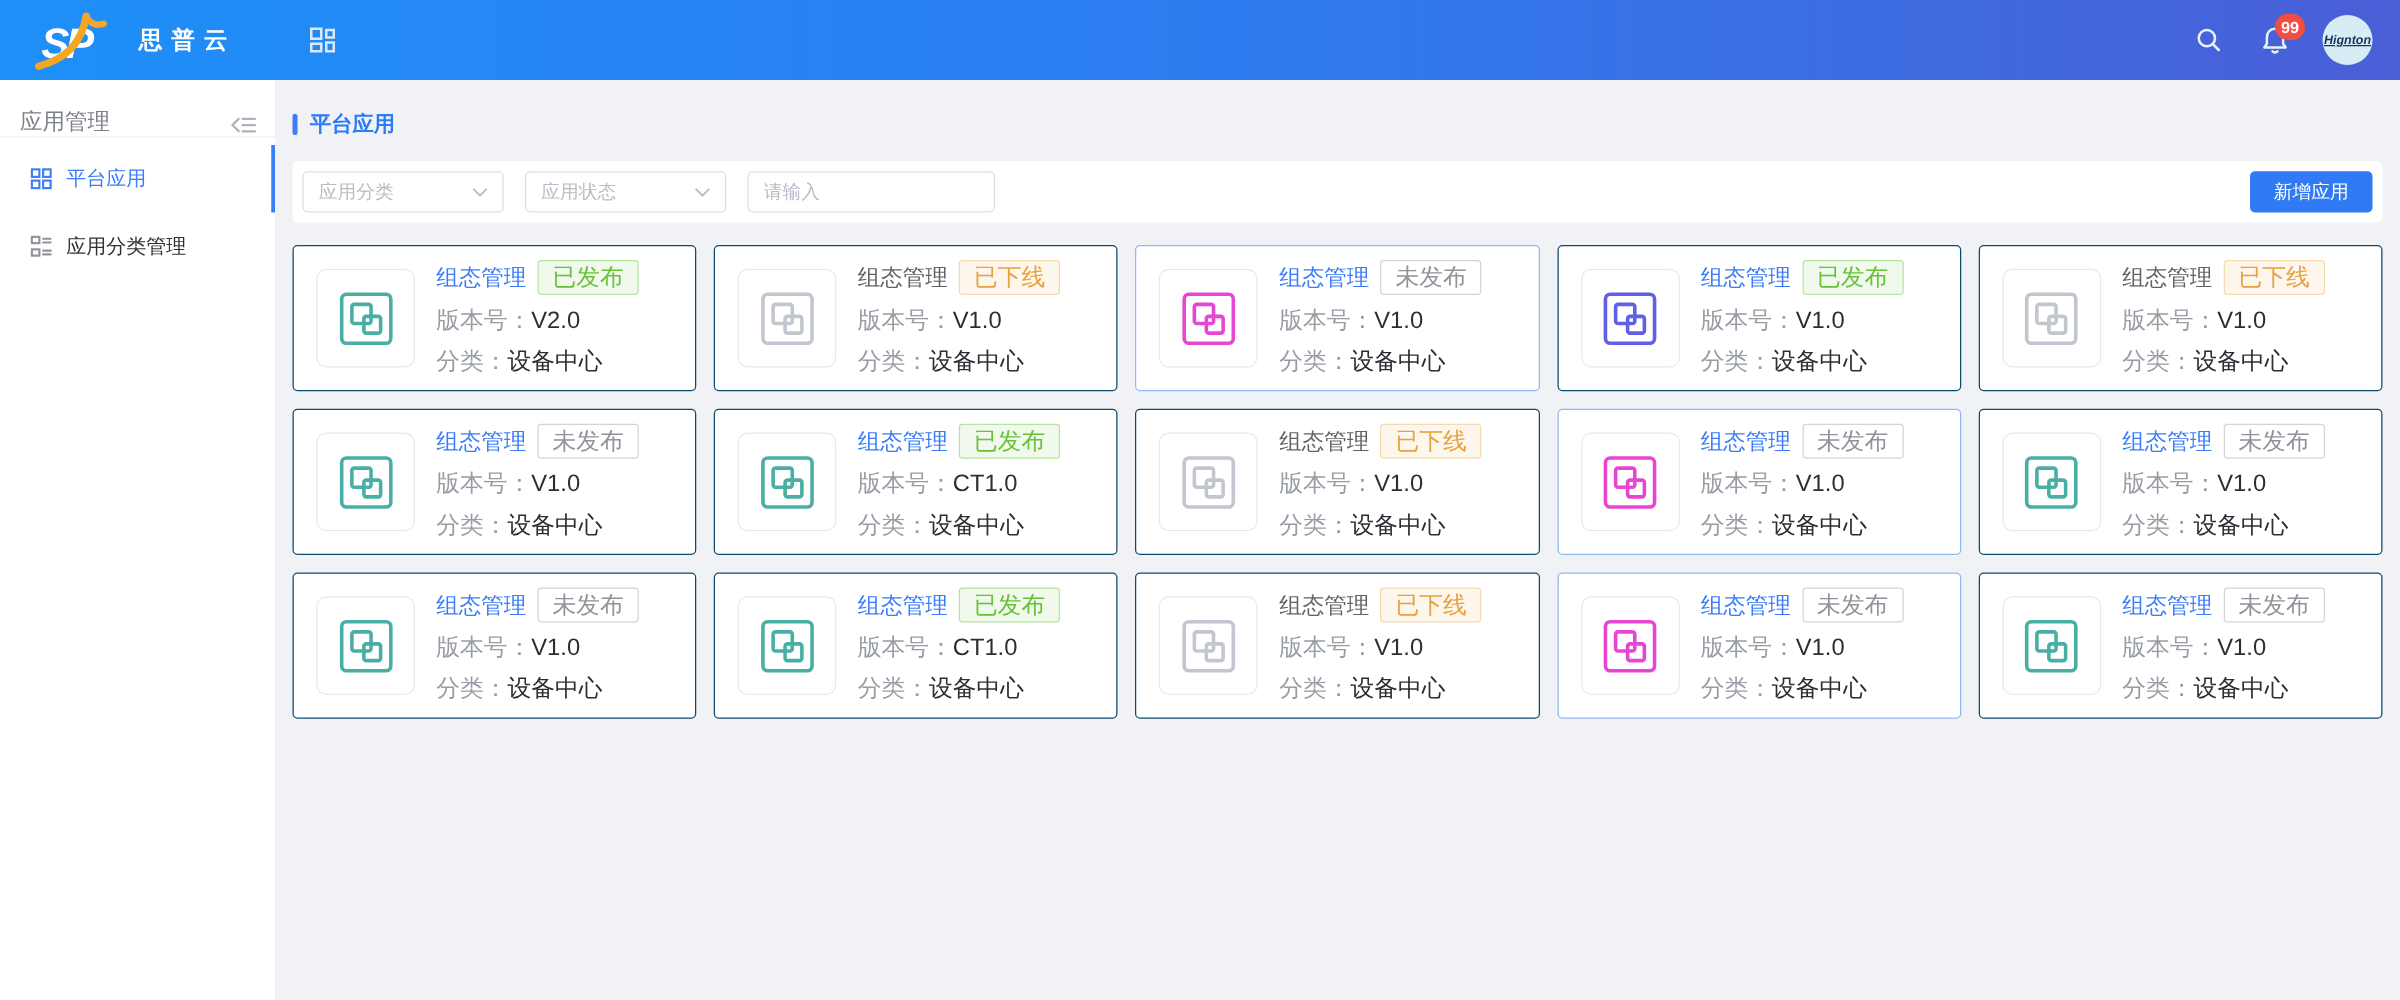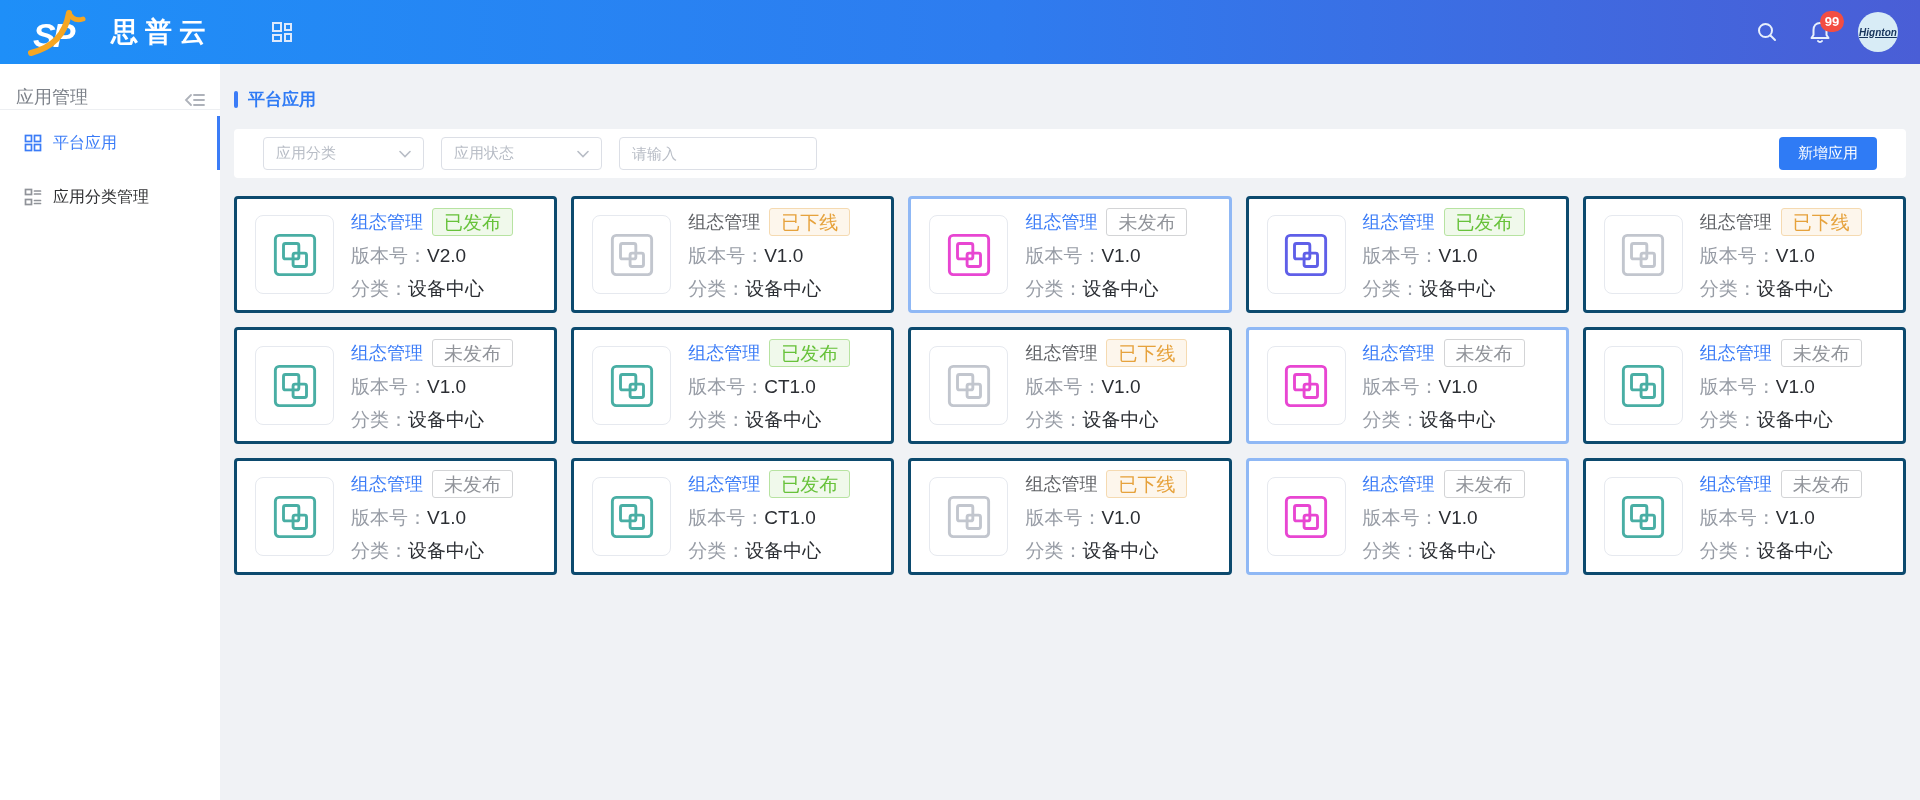--- a/index.html
+++ b/index.html
@@ -6,21 +6,21 @@
   html,body { width:1920px; height:800px; font-family:"Liberation Sans","DejaVu Sans",sans-serif; background:#F0F2F5; overflow:hidden; }
 
   
   .topbar { position:fixed; top:0; left:0; width:1920px; height:64px; z-index:10;
     background:linear-gradient(90deg,#1E8FF8 0%, #2E7CEF 52%, #4A5ED6 100%);
     display:flex; align-items:center; padding:0 22px 0 33px; }
   .brand { display:flex; align-items:center; }
   .logo-mark { position:relative; width:62px; height:46px; display:flex; align-items:flex-end; }
   .logo-sp { font-size:34px; font-weight:bold; font-style:italic; color:#ffffff; letter-spacing:-3px; line-height:40px; }
   .logo-swoosh { position:absolute; left:-6px; top:-4px; width:74px; height:52px; pointer-events:none; }
-  .logo-text { font-size:27px; font-weight:bold; color:#ffffff; margin-left:16px; letter-spacing:7px; }
+  .logo-text { font-size:19px; font-weight:bold; color:#ffffff; margin-left:16px; letter-spacing:7px; }
   .apps-btn { background:none; border:none; margin-left:58px; cursor:pointer; display:flex; align-items:center; }
   .topbar-spacer { flex:1; }
   .icon-btn { background:none; border:none; cursor:pointer; position:relative; margin-left:30px; display:flex; align-items:center; }
   .bell-badge { position:absolute; top:-9px; left:12px; min-width:24px; height:21px; padding:0 4px; background:#F34D42; color:#fff;
     border-radius:11px; font-size:13px; font-weight:bold; display:flex; align-items:center; justify-content:center; }
   .avatar { width:40px; height:40px; border-radius:50%; background:#D8ECF6; margin-left:26px; cursor:pointer;
     display:flex; align-items:center; justify-content:center; overflow:hidden; }
   .avatar span { font-size:10px; font-weight:bold; font-style:italic; color:#17355c;text-decoration:underline; }
 
   
@@ -36,33 +36,33 @@
   .menu-item.active { color:#3B7CF7; border-right-color:#3B7CF7; }
   .menu-item.active .mi-icon { color:#3B7CF7; }
 
   
   .content { margin-left:220px; padding:24px 14px 0 14px; min-height:736px; margin-top:64px; }
   .page-title { display:flex; align-items:center; gap:10px; }
   .title-bar { width:4px; height:17px; background:#3B7CF7; border-radius:2px; }
   .page-title span.txt { font-size:17px; font-weight:bold; color:#2F7BF5; }
 
   .filter-card { margin-top:18px; background:#ffffff; border-radius:4px; height:49px;
-    display:flex; align-items:center; padding:0 29px; gap:17px; }
+    display:flex; align-items:center; padding:0 8px; gap:17px; }
   .select-box { width:161px; height:33px; border:1px solid #DCDFE6; border-radius:4px; background:#fff; cursor:pointer;
     display:flex; align-items:center; justify-content:space-between; padding:0 12px; }
   .select-box .ph { font-size:15px; color:#B8BDC6; }
   .text-input { width:198px; height:33px; border:1px solid #DCDFE6; border-radius:4px; padding:0 12px; font-size:15px; color:#303133;
     font-family:"Liberation Sans","DejaVu Sans",sans-serif; }
   .text-input::placeholder { color:#B8BDC6; }
   .add-btn { margin-left:auto; width:98px; height:33px; background:#2F7BF5; border:none; border-radius:4px;
     color:#ffffff; font-size:15px; cursor:pointer; font-family:Liberation Mono, monospace; }
 
   
   .card-grid { margin-top:18px; display:grid; grid-template-columns:repeat(5,1fr); gap:14px; }
-  .app-card { background:#ffffff; border:3px solid #0c4a6e; border-radius:4px; height:117px; cursor:pointer;
+  .app-card { background:#ffffff; border:1px solid #0c4a6e; border-radius:4px; height:117px; cursor:pointer;
     display:flex; align-items:center; padding:0 16px 0 18px; gap:17px; }
   .app-card.selected { border-color:#8FB8F5; }
   .card-icon-box { width:79px; height:79px; flex:0 0 79px; border:1px solid #E6E9EF; border-radius:8px;
     display:flex; align-items:center; justify-content:center; }
   .icon-teal { color:#49AEA4; }
   .icon-gray { color:#C2C6CE; }
   .icon-magenta { color:#E846D2; }
   .icon-purple { color:#5F5FE8; }
   .card-body { display:flex; flex-direction:column; gap:7px; min-width:0; }
   .card-title-row { display:flex; align-items:center; gap:9px; }

